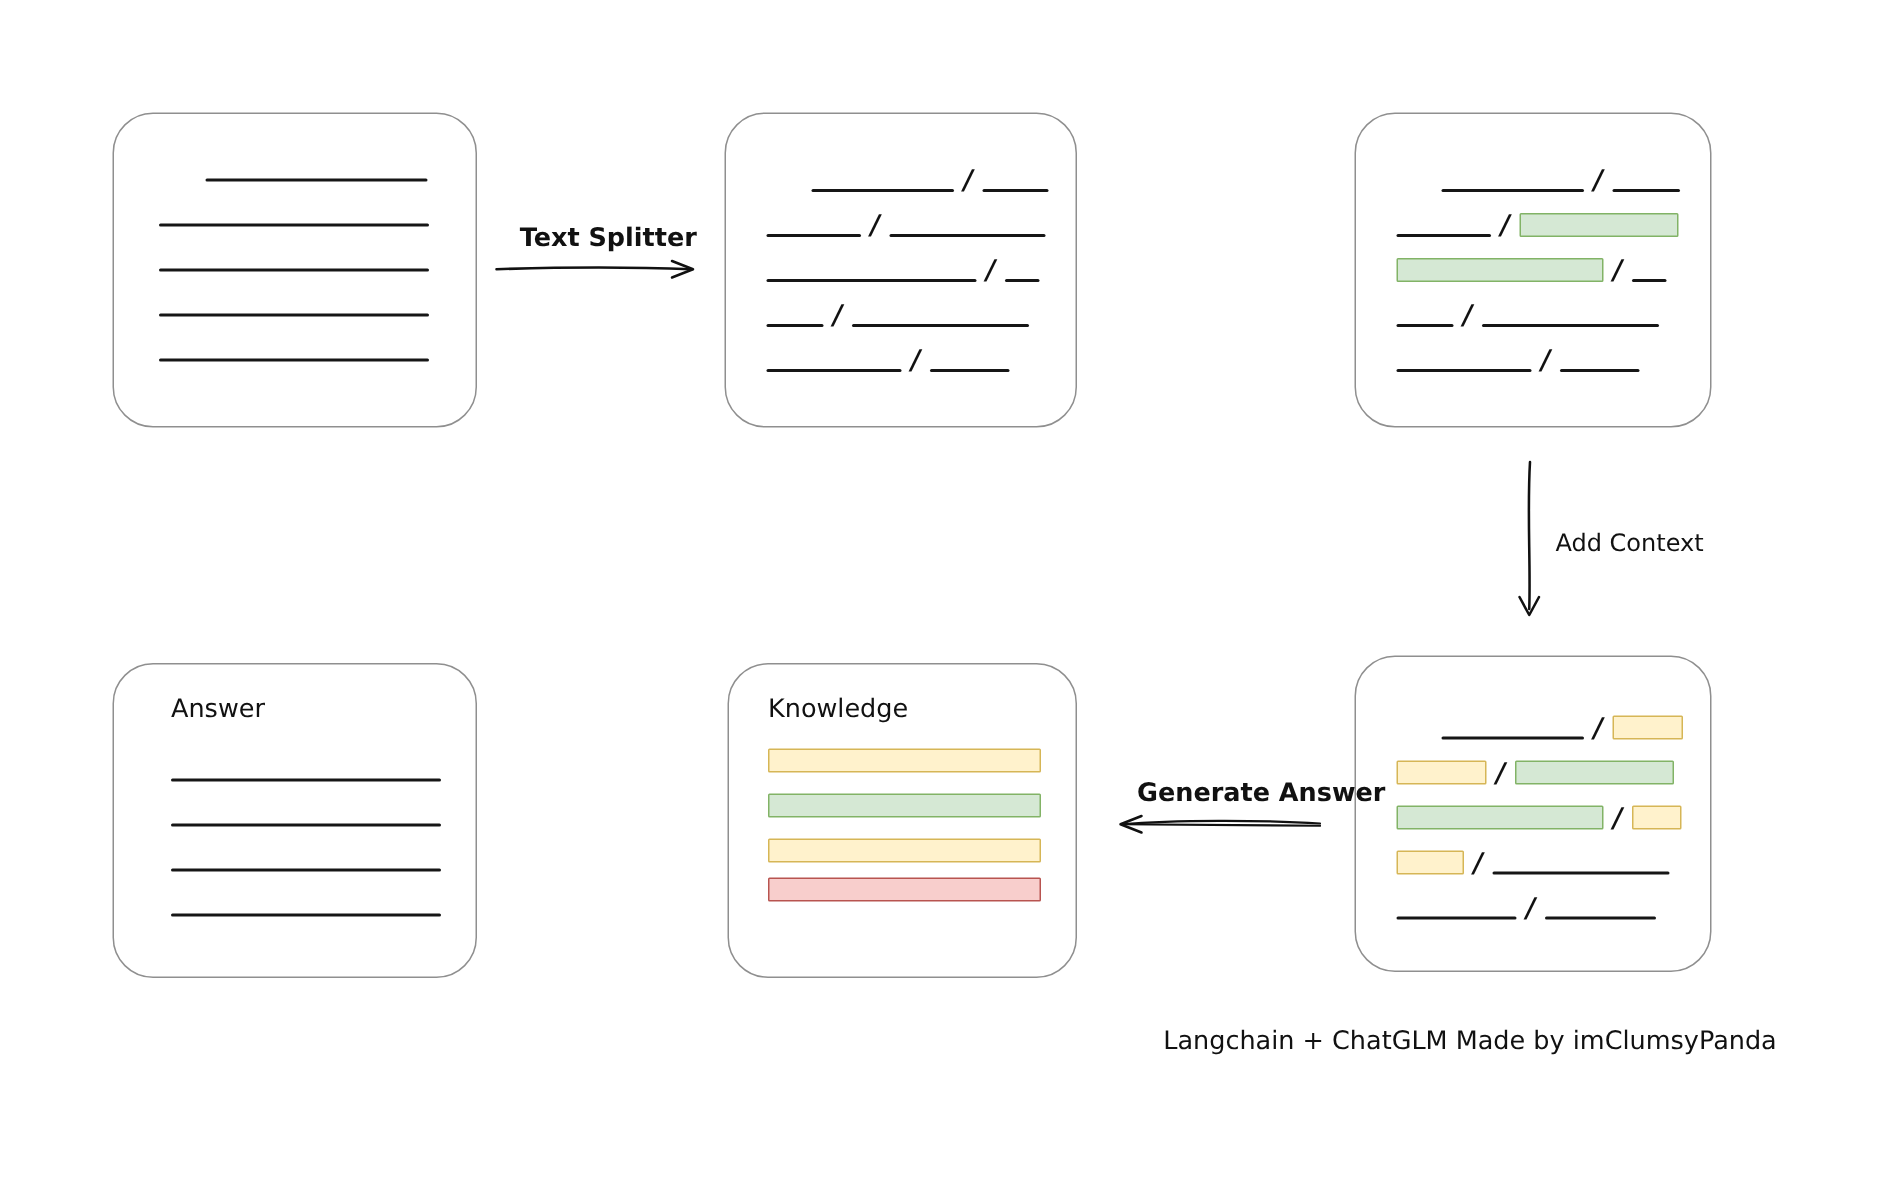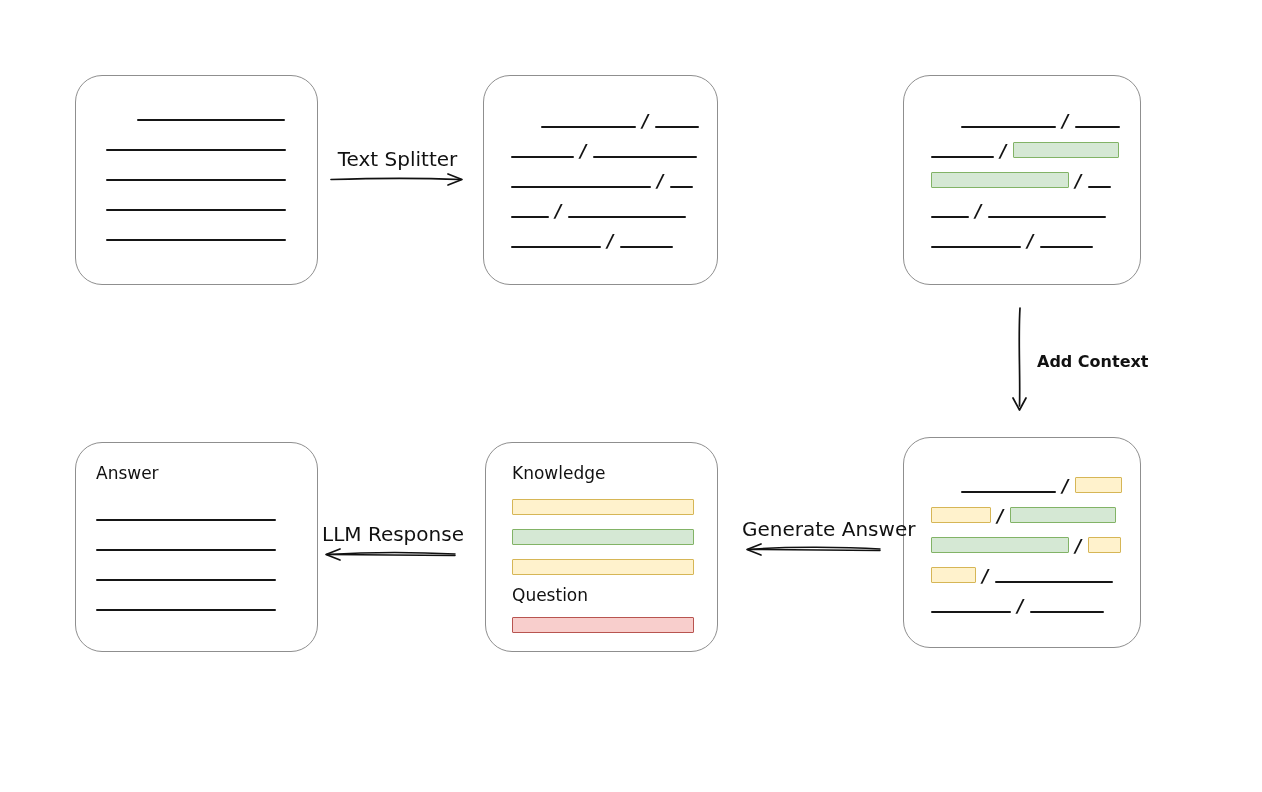--- a/index.html
+++ b/index.html
@@ -21,33 +21,33 @@
   .row .chunk{flex:none;height:16px;border:1.4px solid;box-sizing:border-box;border-radius:1px;}
   .row .green{background:var(--chunk-green-fill);border-color:var(--chunk-green-border);}
   .row .yellow{background:var(--chunk-yellow-fill);border-color:var(--chunk-yellow-border);}
   .row .red{background:var(--chunk-red-fill);border-color:var(--chunk-red-border);}
   .box-label{font-size:17px;font-weight:500;line-height:24px;color:var(--ink);}
   .box-label.q{margin-top:8px;}
   .bars .row{height:30px;}
   .bars.single .row{height:26px;}
   .answer-rows .row:first-child{margin-top:6px;}
   .arrow{position:absolute;}
-  .arrow-label{text-align:center;font-size:20px;font-weight:400;line-height:24px;
-    white-space:nowrap;color:var(--ink);}
+  .arrow-label{text-align:center;font-size:17px;font-weight:700;line-height:24px;
+    white-space:nowrap;color:var(--ink);margin-left:16px;}
   .arrow svg{display:block;}
-  .vlabel{position:absolute;font-size:16px;font-weight:700;line-height:24px;
+  .vlabel{position:absolute;font-size:16px;font-weight:400;line-height:24px;
     white-space:nowrap;color:var(--ink);}
   .footer{position:absolute;left:740px;top:684px;width:480px;text-align:center;
     font-size:17px;font-weight:500;color:var(--ink);}
   #box-document{left:75px;top:75px;width:243px;height:210px;padding:15px 30px;}
   #box-split{left:483px;top:75px;width:235px;height:210px;padding:22px 27px;}
   #box-vector{left:903px;top:75px;width:238px;height:210px;padding:22px 27px;}
   #box-context{left:903px;top:437px;width:238px;height:211px;padding:25px 27px;}
   #box-prompt{left:485px;top:442px;width:233px;height:210px;padding:18px 26px;}
-  #box-answer{left:75px;top:442px;width:243px;height:210px;padding:18px 20px;}
+  #box-answer{left:75px;top:442px;width:243px;height:210px;padding:18px 38px;}
   #arrow-text-splitter{left:330px;top:147px;width:135px;}
   #arrow-vector-search{left:747px;top:147px;width:140px;}
   #arrow-generate-prompt{left:742px;top:517px;width:140px;}
   #arrow-llm-response{left:322px;top:522px;width:135px;}
   #arrow-add-context{left:1008px;top:306px;width:24px;}
   #label-add-context{left:1037px;top:350px;}
 </style>
 </head>
 <body>
 
@@ -199,49 +199,41 @@
         <div class="row">
           <span class="chunk yellow" style="width: 182px;"></span>
         </div>
         <div class="row">
           <span class="chunk green" style="width: 182px;"></span>
         </div>
         <div class="row">
           <span class="chunk yellow" style="width: 182px;"></span>
         </div>
       </div>
-    <div class="box-label q">Question</div>
     <div class="bars single">
         <div class="row">
           <span class="chunk red" style="width: 182px;"></span>
         </div>
       </div>
   </div>
 
-  <div class="arrow" id="arrow-llm-response">
-    <div class="arrow-label">LLM Response</div>
-    <svg width="135" height="17" viewBox="0 0 135 17">
-      <path d="M133 8 C 95 6, 45 6, 5 8.5" stroke="#111" stroke-width="1.5" fill="none" stroke-linecap="round"></path>
-      <path d="M133 9.5 L5 8.5" stroke="#111" stroke-width="1.5" fill="none" stroke-linecap="round"></path>
-      <path d="M18 3 L4 8.5 L18 14" stroke="#111" stroke-width="1.7" fill="none" stroke-linejoin="round" stroke-linecap="round"></path>
-    </svg>
-  </div>
 
   <div class="dbox" id="box-answer">
     <div class="box-label">Answer</div>
     <div class="answer-rows">
         <div class="row">
           <span class="line" style="width: 180px;"></span>
         </div>
         <div class="row">
           <span class="line" style="width: 180px;"></span>
         </div>
         <div class="row">
           <span class="line" style="width: 180px;"></span>
         </div>
         <div class="row">
           <span class="line" style="width: 180px;"></span>
         </div>
       </div>
   </div>
 
+  <div class="footer">Langchain + ChatGLM Made by imClumsyPanda</div>
 
 </div>
 
 </body></html>

